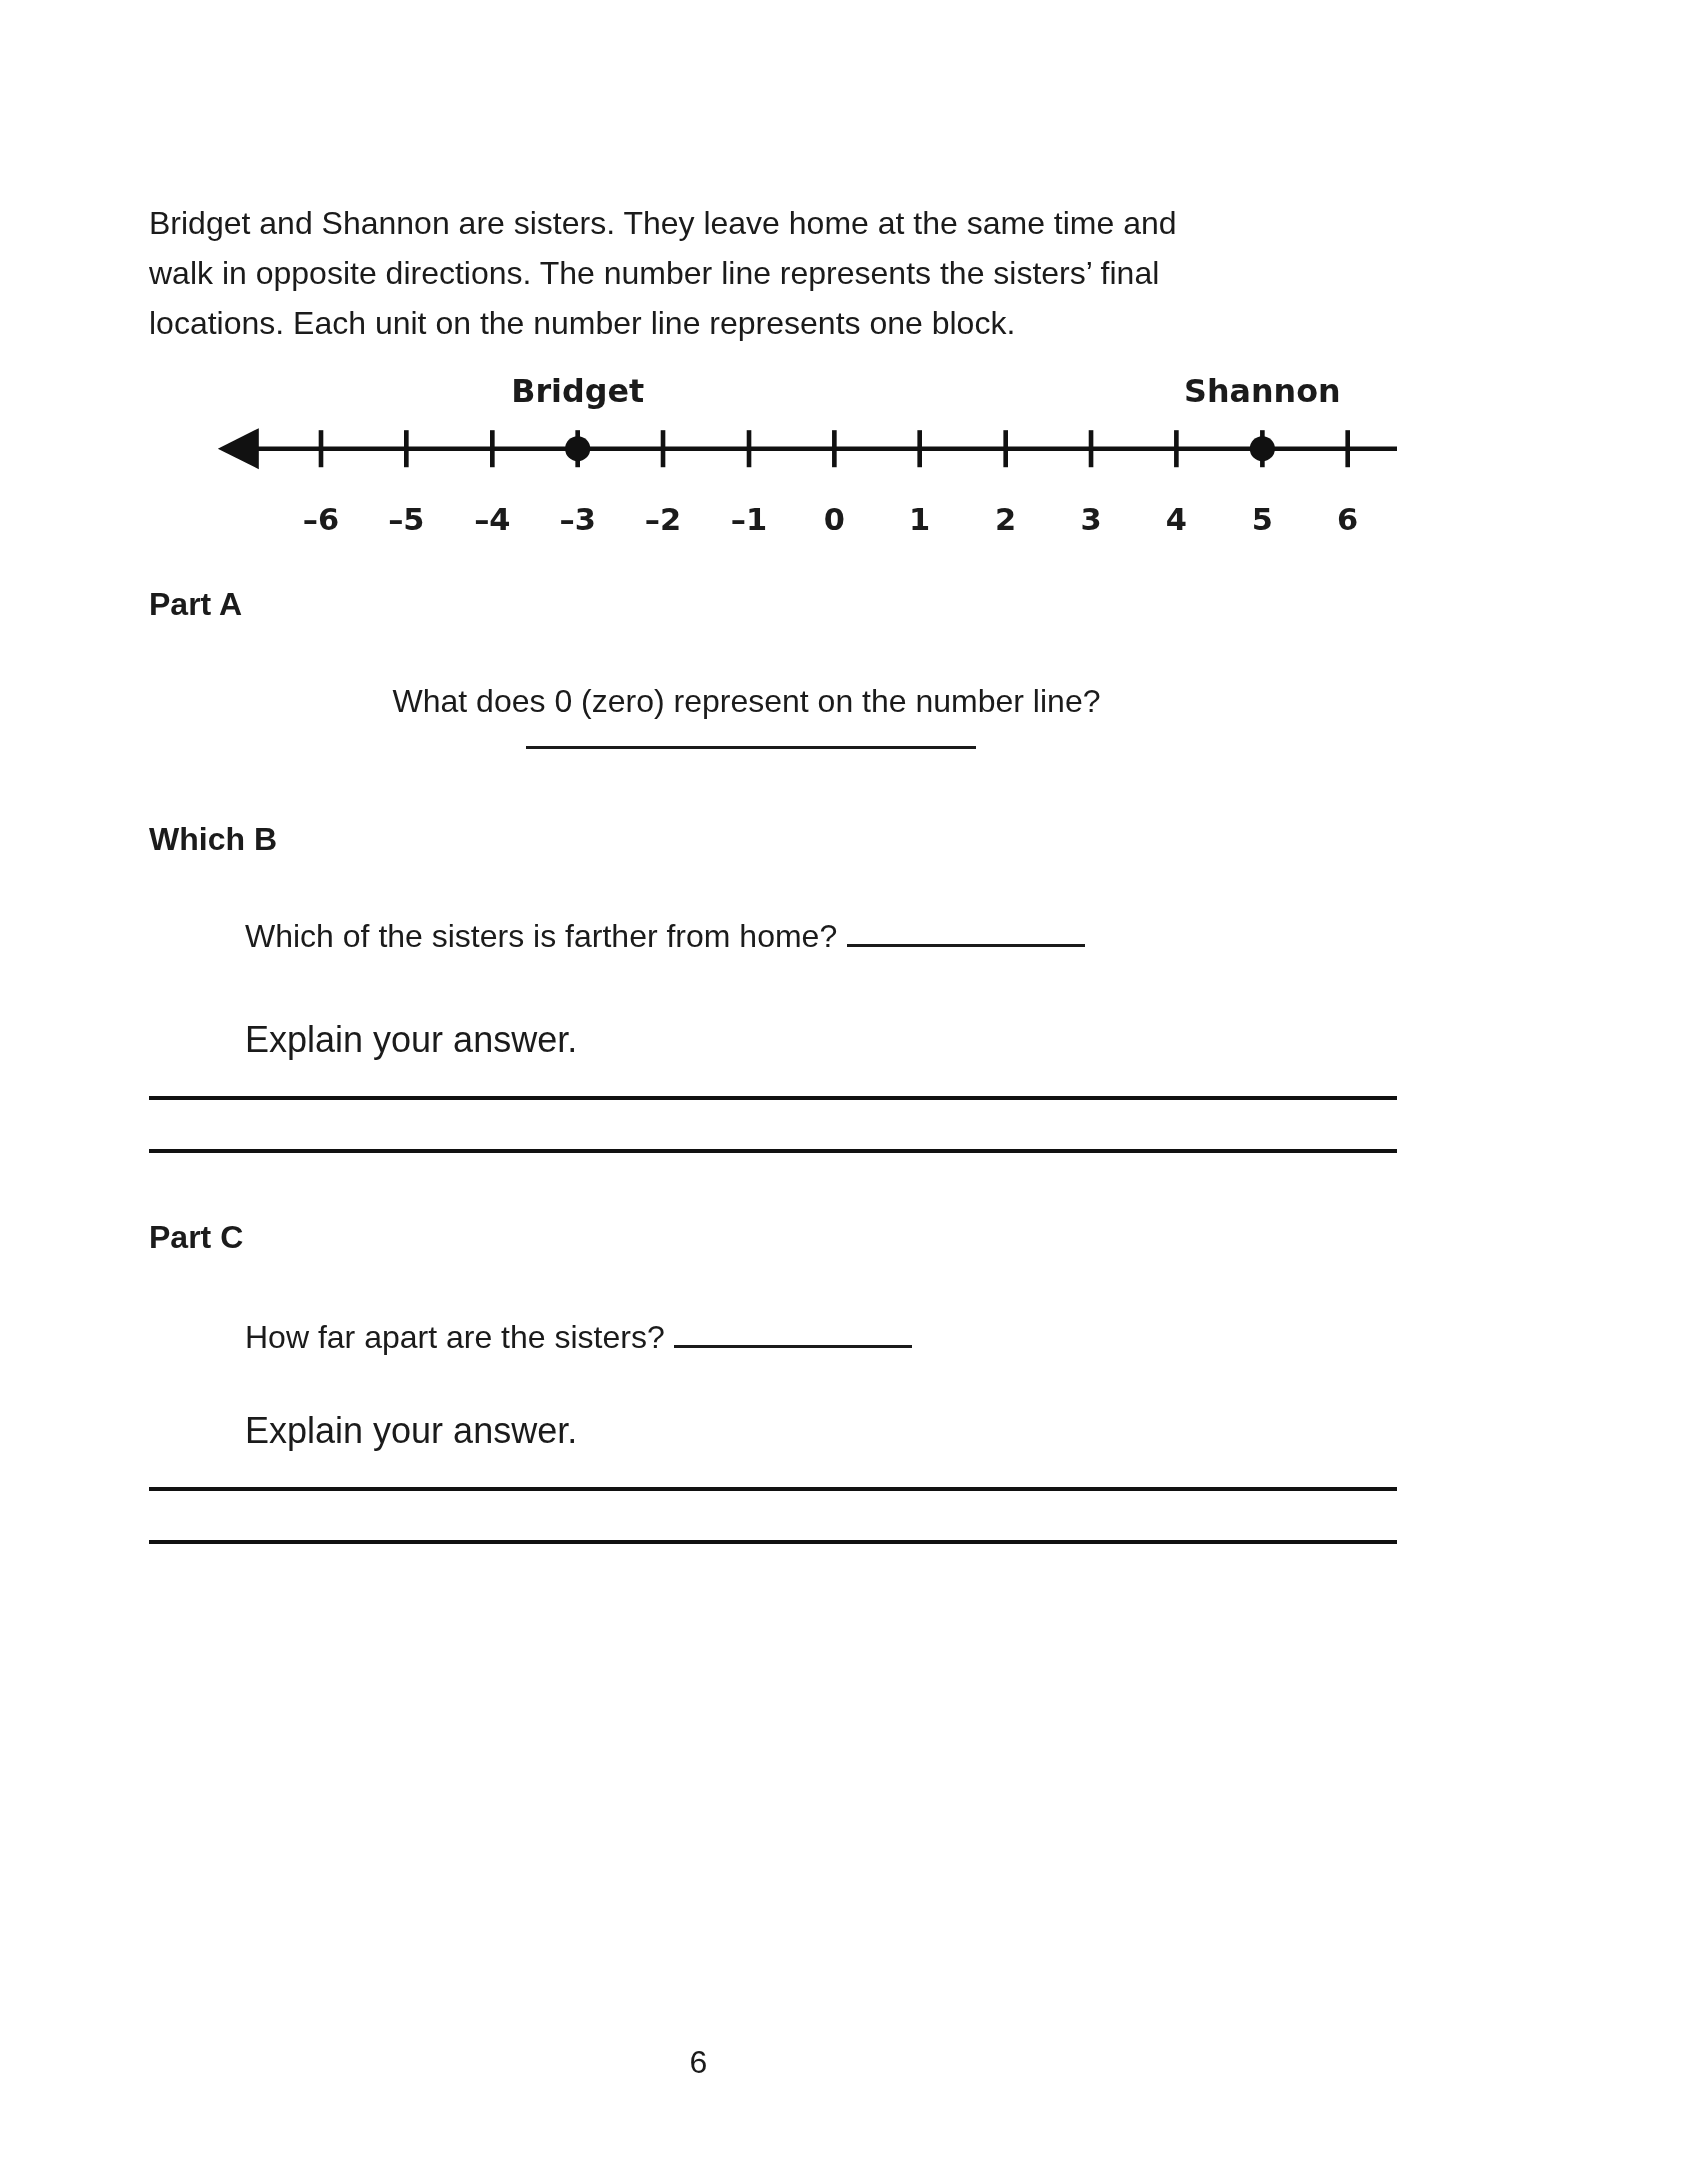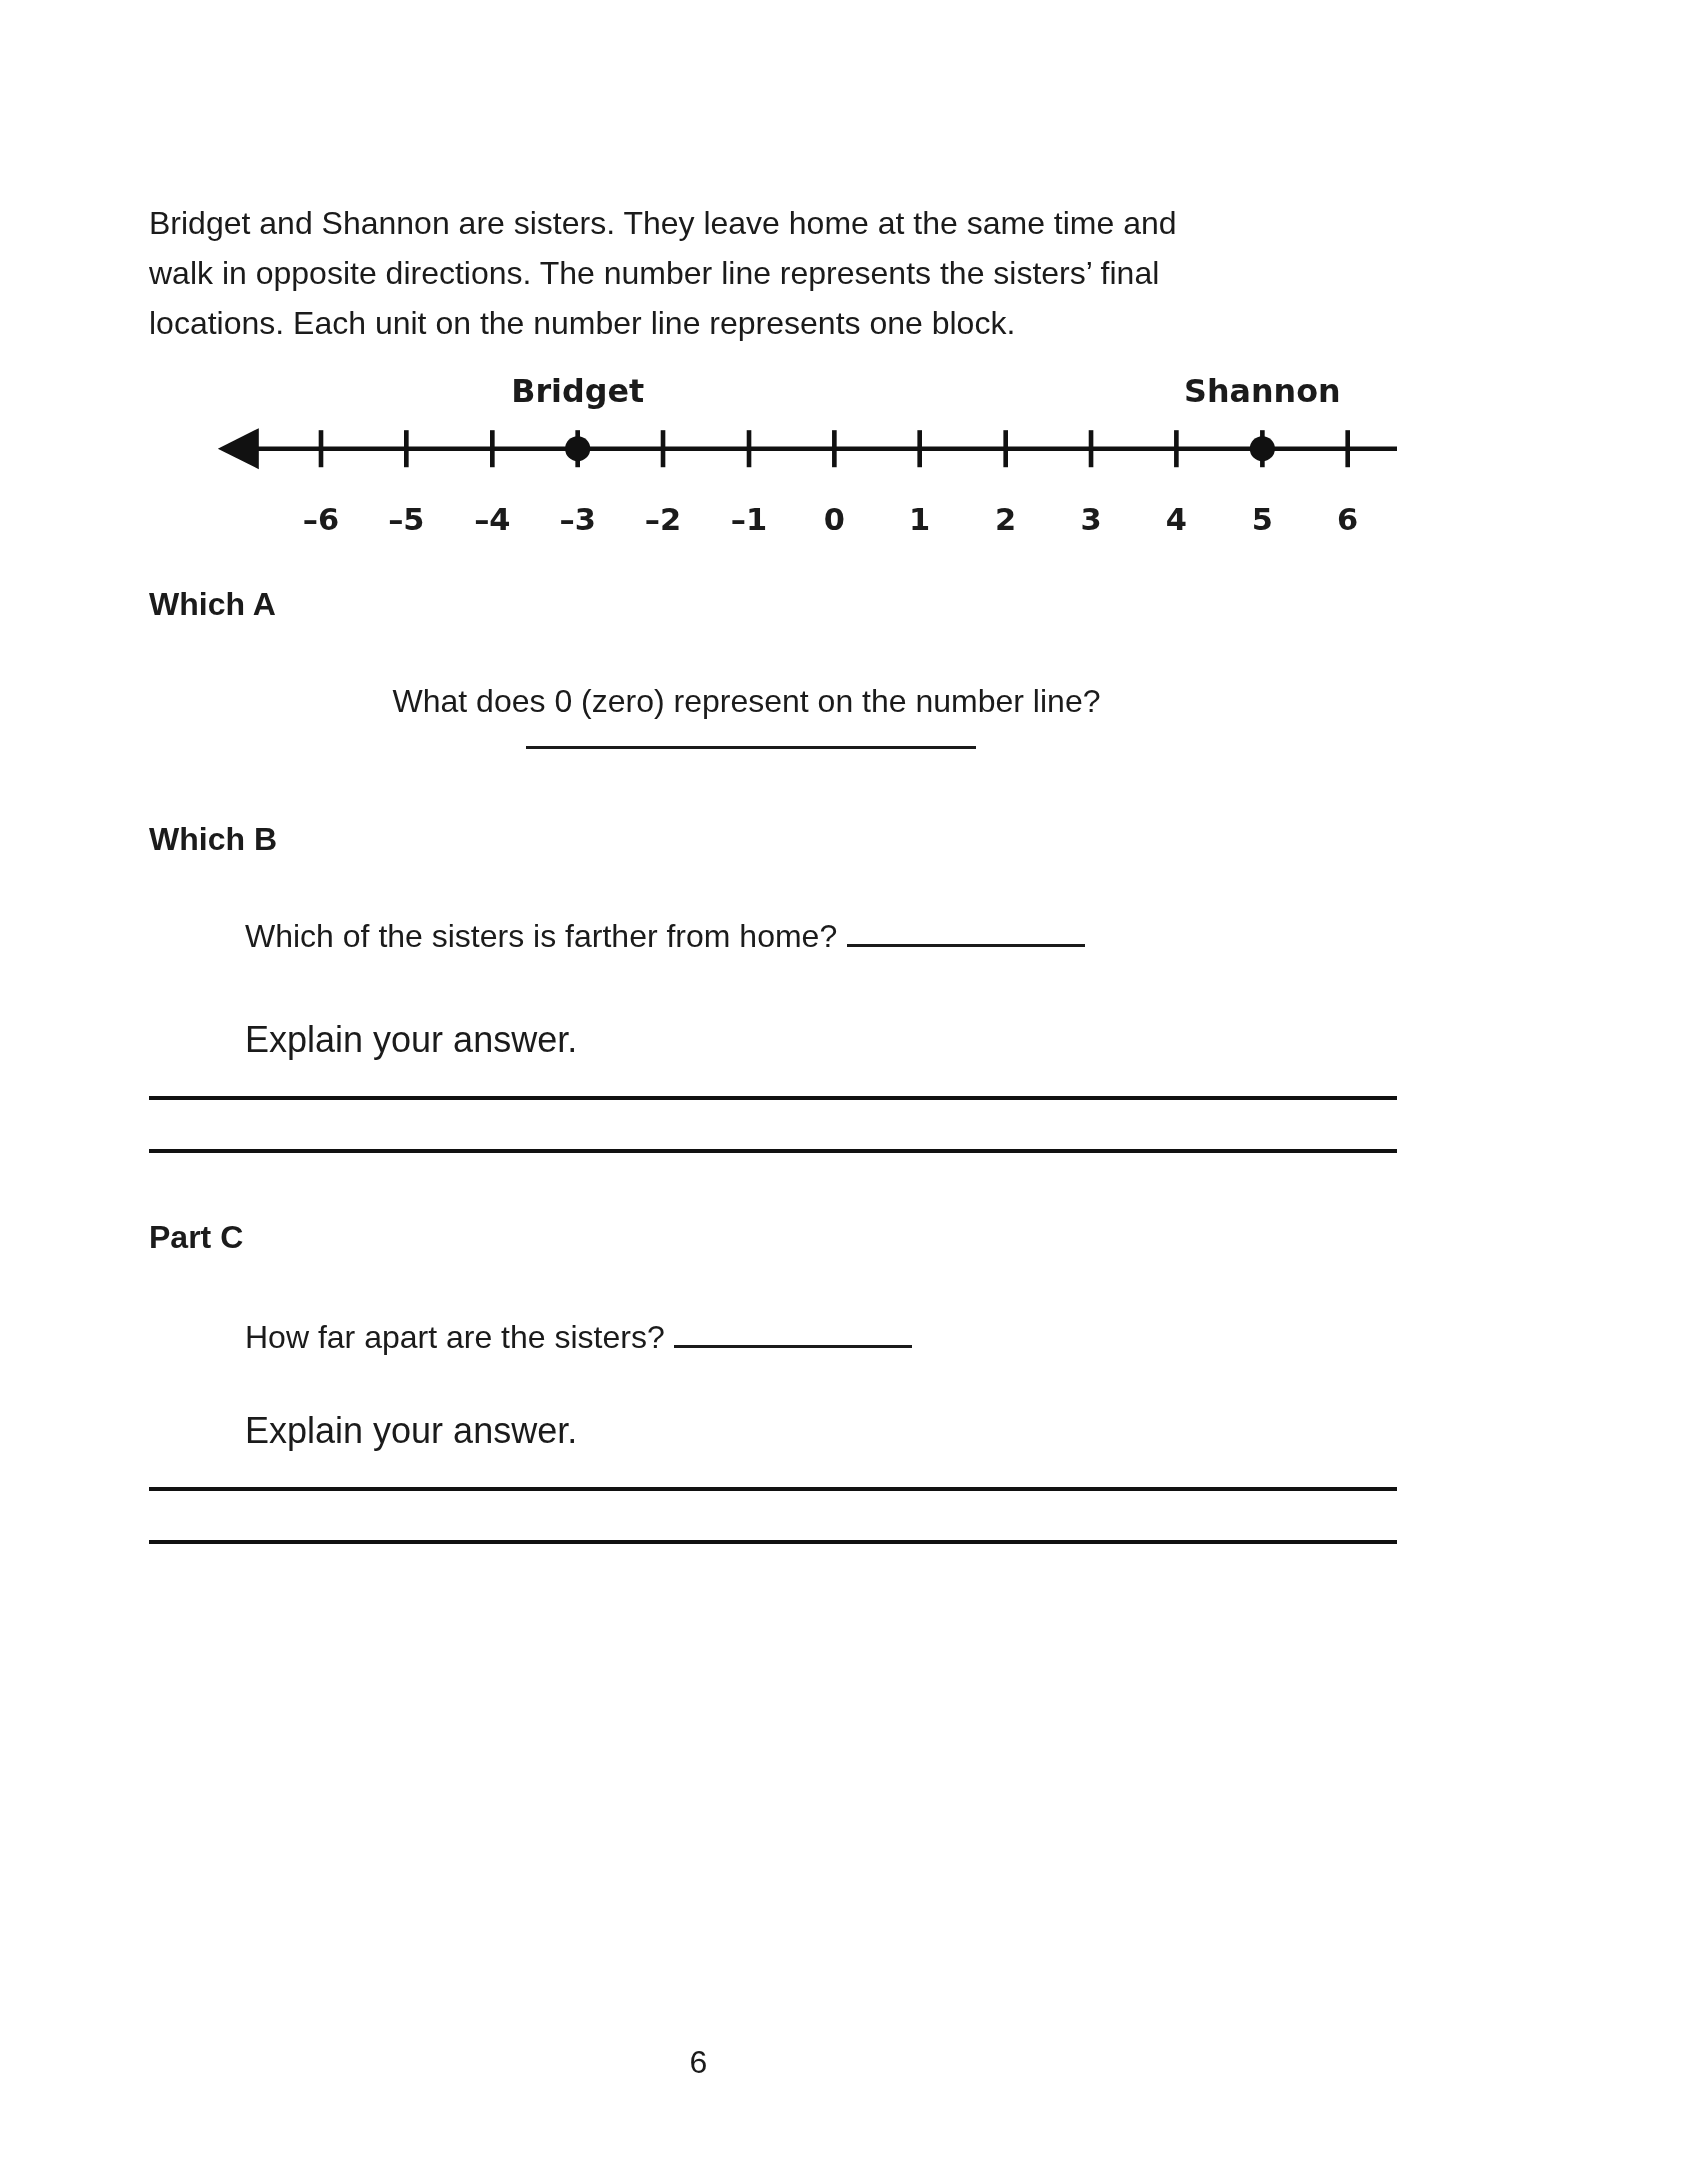--- a/index.html
+++ b/index.html
@@ -142,21 +142,21 @@
       <text class="nl-ticklabel" x="936" y="245" text-anchor="middle">0</text>
       <text class="nl-ticklabel" x="1065" y="245" text-anchor="middle">1</text>
       <text class="nl-ticklabel" x="1195" y="245" text-anchor="middle">2</text>
       <text class="nl-ticklabel" x="1324" y="245" text-anchor="middle">3</text>
       <text class="nl-ticklabel" x="1453" y="245" text-anchor="middle">4</text>
       <text class="nl-ticklabel" x="1583" y="245" text-anchor="middle">5</text>
       <text class="nl-ticklabel" x="1712" y="245" text-anchor="middle">6</text>
     </svg>
   </div>
 
-  <h2 class="part-heading heading-a">Which A</h2>
+  <h2 class="part-heading heading-a">Part A</h2>
 
   <p class="question q-a"><span>What does 0 (zero) represent on the number line?</span><span class="blank blank-a"></span></p>
 
   <h2 class="part-heading heading-b">Which B</h2>
 
   <p class="question q-b"><span>Which of the sisters is farther from home?</span><span class="blank blank-b"></span></p>
 
   <p class="explain explain-b">Explain your answer.</p>
 
   <hr class="rule rule-b1">

